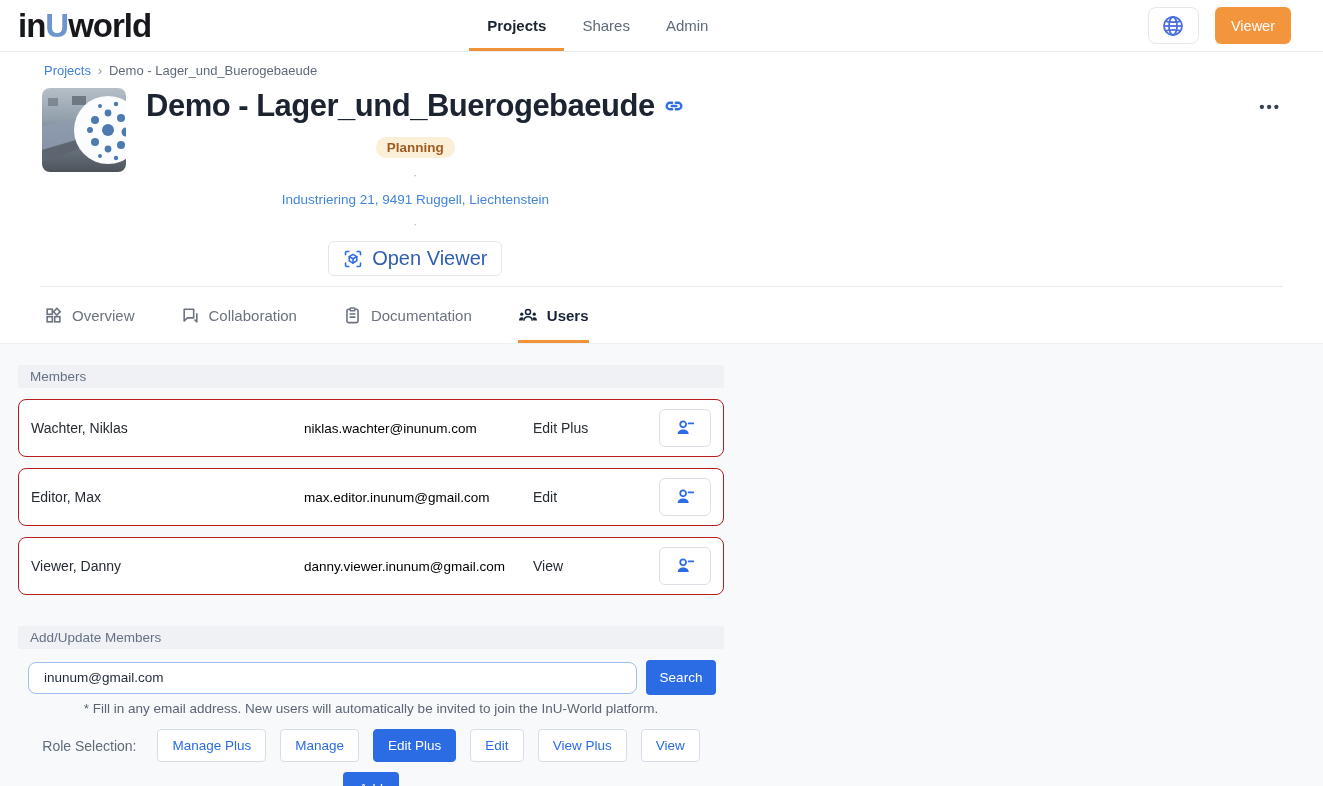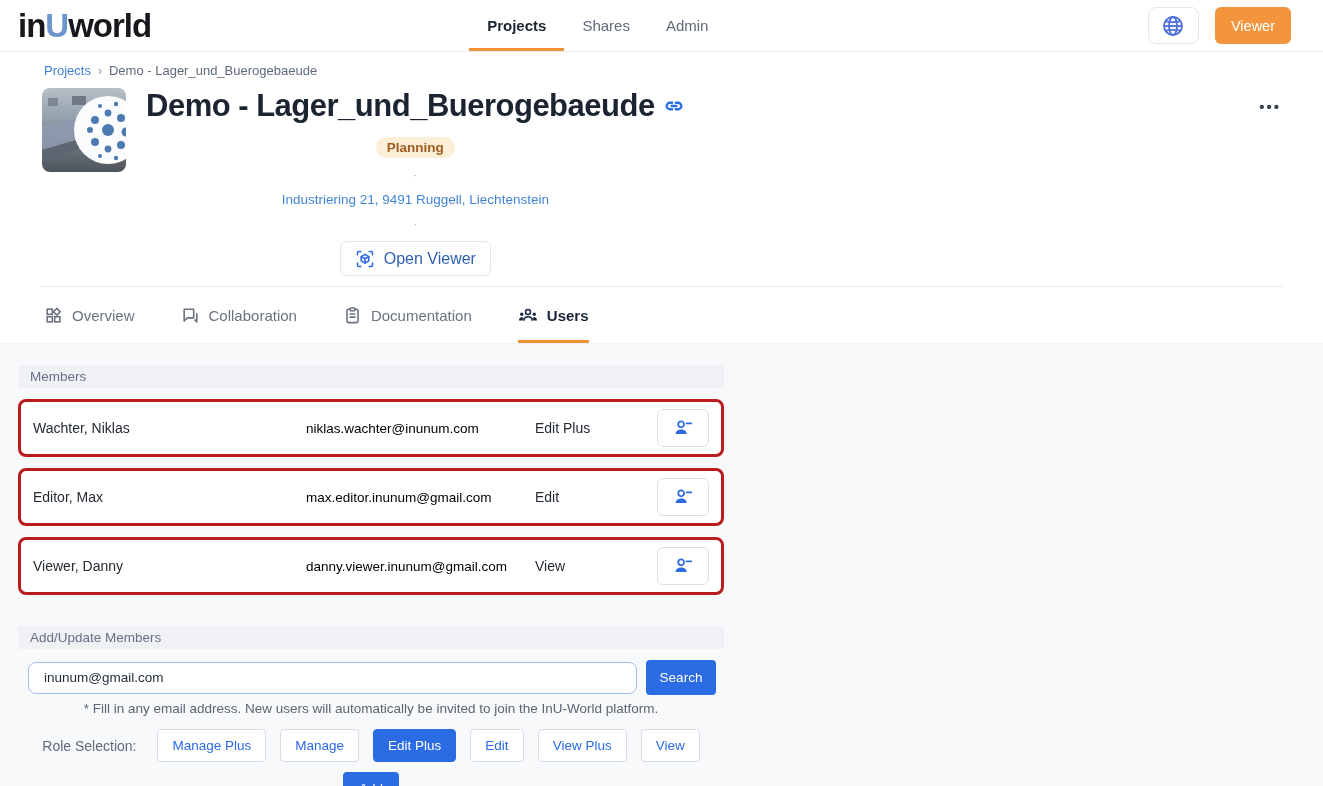--- a/index.html
+++ b/index.html
@@ -50,42 +50,42 @@
   .status-badge {
     background:#fcefd8; color:#a05c20; font-size:13.5px; font-weight:600;
     padding:3px 11px; border-radius:10px;
   }
   .dot-sep { color:#aab2bd; font-size:12px; }
   .address-link { color:#4285d8; font-size:13.5px; text-decoration:none; cursor:pointer; }
   .viewer-btn {
     display:flex; align-items:center; gap:9px; background:#fff; border:1px solid #e4e7ec;
     border-radius:6px; height:35px; padding:0 14px; cursor:pointer; font-family:inherit;
   }
-  .viewer-btn span { color:#2f5fb3; font-size:16px; }
+  .viewer-btn span { color:#2f5fb3; font-size:20px; }
   .more-menu { margin-left:auto; color:#3a4350; font-size:15px; letter-spacing:2px; cursor:pointer; padding:10px 14px; font-weight:700; }
 
   .divider { border-top:1px solid #e9ecef; margin:0 40px; }
 
   
   .tabbar { display:flex; padding:0 44px; gap:46px; border-bottom:1px solid #eef1f4; background:#fff; }
   .tab {
     display:flex; align-items:center; gap:9px; height:56px; color:#6b7280; font-size:15px;
     cursor:pointer; border-bottom:3px solid transparent; padding-top:3px;
   }
   .tab.active { color:#16233a; font-weight:600; border-bottom-color:#ef923a; }
   .tab svg { flex:none; }
 
   
   .content { background:#f8f9fb; height:533px; padding:21px 0 0 18px; }
   .col { width:706px; }
   .section-bar {
     background:#eff1f4; color:#667085; font-size:13.5px; padding:4px 12px; border-radius:2px;
   }
   .member-card {
-    background:#fff; border:3px solid #b91c1c; border-radius:8px; height:58px;
+    background:#fff; border:1px solid #b91c1c; border-radius:8px; height:58px;
     display:flex; align-items:center; padding:0 12px; margin-top:11px;
   }
   .member-card:first-of-type { margin-top:14px; }
   .m-name { width:233px; font-size:14px; color:#252b33; }
   .m-email { width:229px; font-size:13.5px; color:#000000;margin-left:40px; }
   .m-role { flex:1; font-size:14px; color:#252b33; }
   .user-minus-btn {
     width:52px; height:38px; background:#fff; border:1px solid #dcdfe5; border-radius:6px;
     display:flex; align-items:center; justify-content:center; cursor:pointer;
   }

